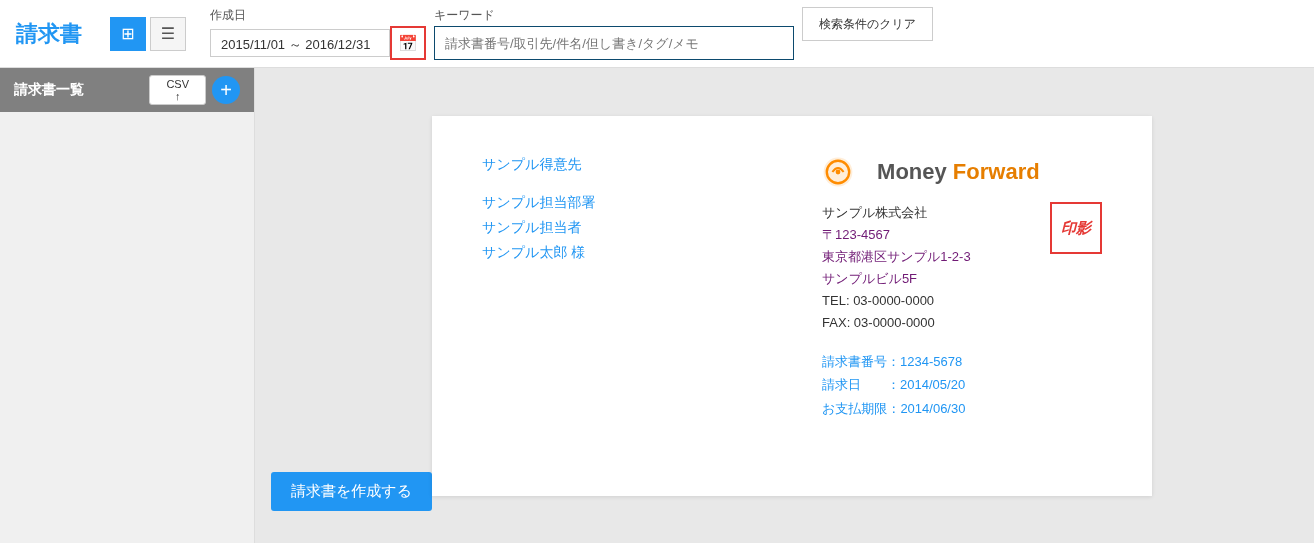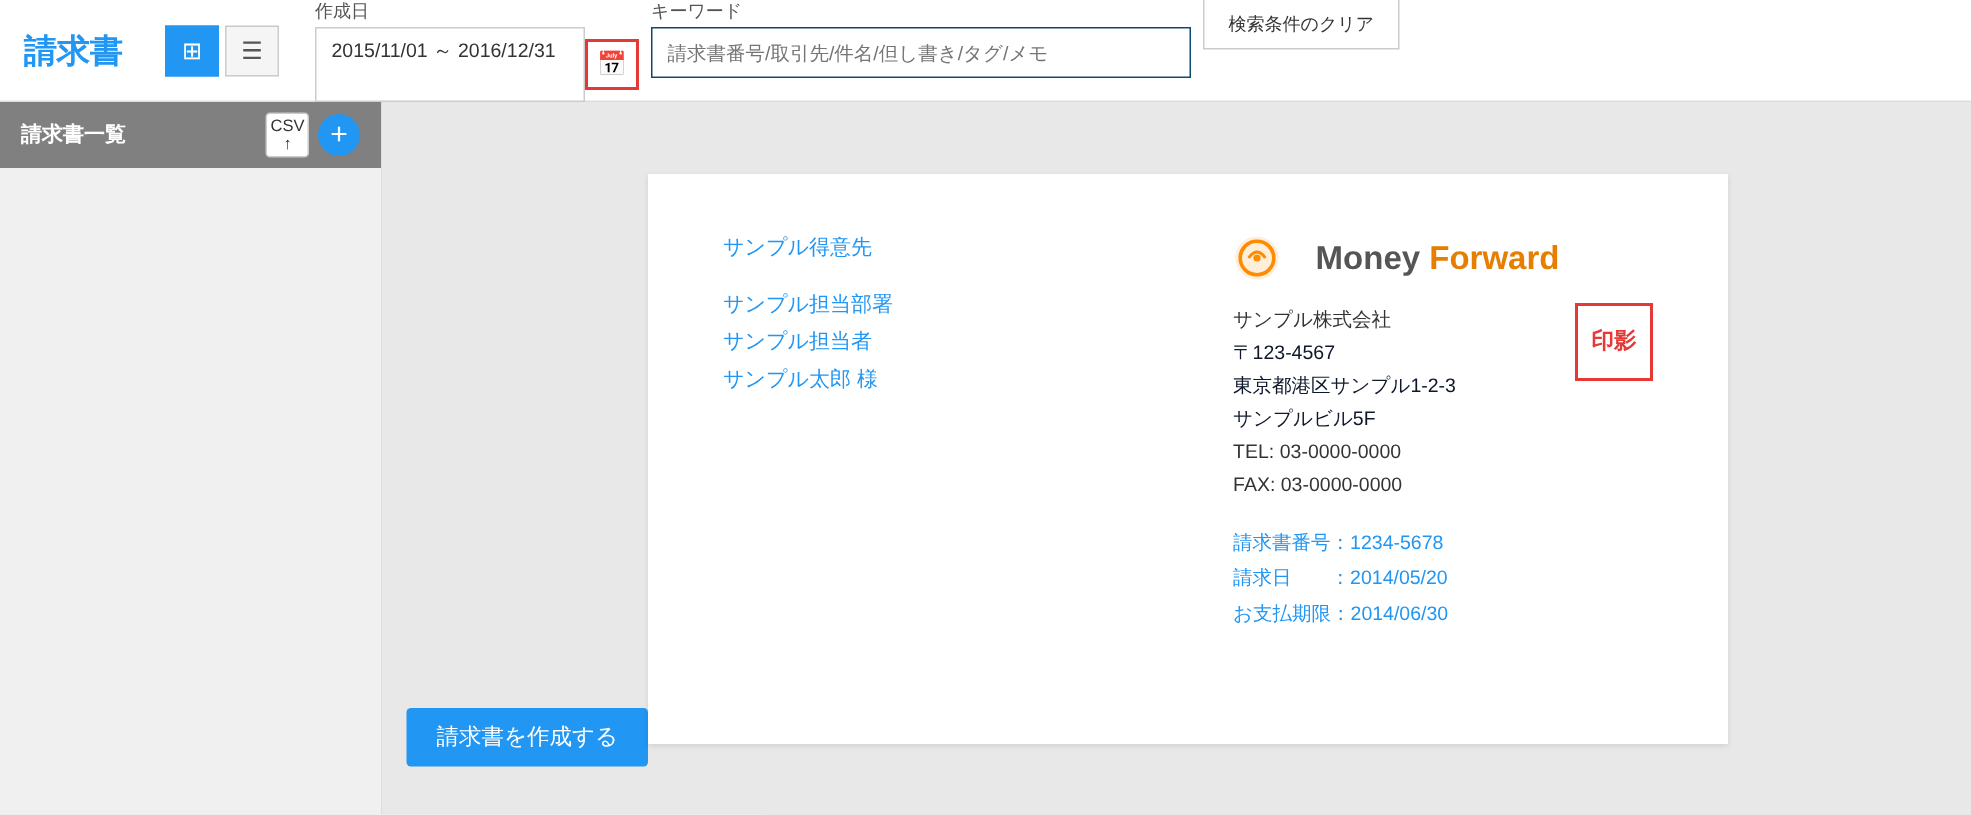--- a/index.html
+++ b/index.html
@@ -68,21 +68,21 @@
     .date-input-wrap {
       display: flex;
       align-items: center;
       gap: 0;
     }
     .date-text {
       border: 1px solid #ccc;
       background: white;
       padding: 6px 10px;
       font-size: 13px;
-      height: 50px;
+      height: 28px;
       color: #333;
       min-width: 180px;
     }
     .cal-btn {
       border: 2px solid #e53935;
       background: white;
       width: 36px;
       height: 34px;
       cursor: pointer;
       display: flex;
@@ -144,21 +144,21 @@
     }
     .sidebar-header-actions {
       display: flex;
       gap: 6px;
       align-items: center;
     }
     .csv-btn {
       background: white;
       border: 1px solid #ccc;
       border-radius: 3px;
-      padding: 2px 2px;
+      padding: 2px 16px;
       font-size: 11px;
       cursor: pointer;
       color: #333;
       display: flex;
       flex-direction: column;
       align-items: center;
       line-height: 1.1;
     }
     .add-btn {
       background: #2196f3;
@@ -267,38 +267,39 @@
     }
 
     .company-info {
       font-size: 13px;
       color: #333;
       line-height: 1.7;
       margin-bottom: 16px;
       position: relative;
     }
     .company-info a {
-      color: #0f172a;
+      color: #701a75;
       text-decoration: none;
     }
 
     
     .hanko {
       position: absolute;
       right: 0;
       top: 0;
       width: 52px;
       height: 52px;
       border: 2px solid #e53935;
       color: #e53935;
       display: flex;
       align-items: center;
       justify-content: center;
       font-size: 15px;
       font-weight: bold;
+      font-style: italic;
     }
 
     .invoice-meta {
       font-size: 13px;
       color: #333;
       line-height: 1.8;
       margin-top: 8px;
     }
     .invoice-meta span {
       color: #2196f3;

